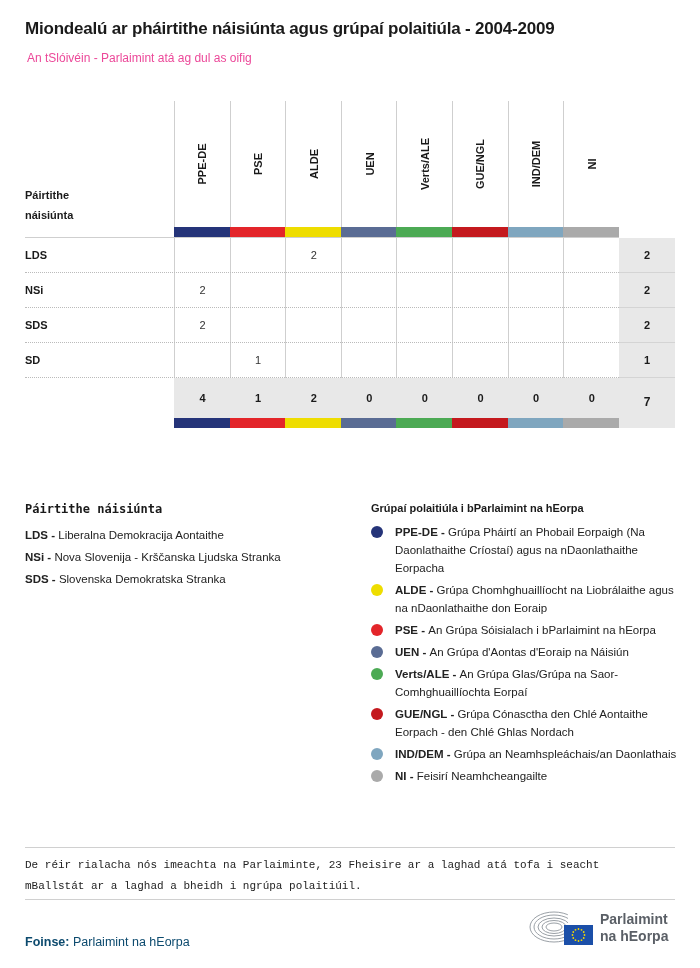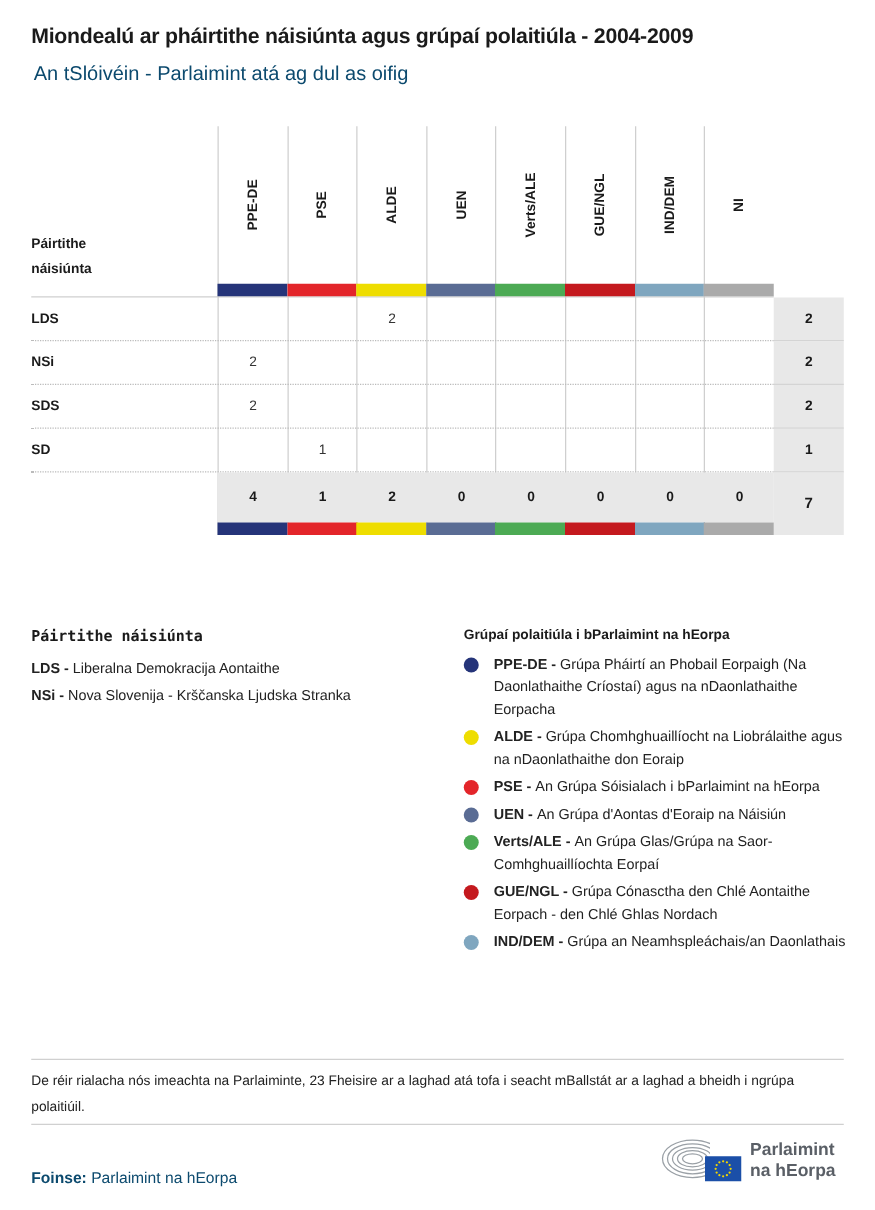--- a/index.html
+++ b/index.html
@@ -1,20 +1,20 @@
 <!DOCTYPE html>
 <html><head>
 <meta charset="utf-8">
 <style>
   * { box-sizing: border-box; margin: 0; padding: 0; }
   html, body { width: 700px; height: 968px; background: #ffffff; overflow: hidden; }
   body { font-family: "Liberation Sans", "DejaVu Sans", sans-serif; color: #1a1a1a; position: relative; }
 
   .title { position: absolute; left: 25px; top: 19px; font-size: 17px; font-weight: bold; letter-spacing: -0.2px; color: #1a1a1a; }
-  .subtitle { position: absolute; left: 27px; top: 51px; font-size: 16px; color: #0c4a6e; }
+  .subtitle { position: absolute; left: 27px; top: 51px; font-size: 12px; color: #ec4899; }
 
   
   .table { position: absolute; left: 25px; top: 101px; width: 650px; }
   .hdr { position: relative; height: 136px; }
   .hdr-label { position: absolute; left: 0; top: 84px; font-size: 11px; font-weight: bold; line-height: 20px; }
   .col-line { position: absolute; top: 0; width: 1px; background: #cfcfcf; }
   .col-head { position: absolute; width: 55px; height: 126px; display: flex; align-items: center; justify-content: center; }
   .col-head span { transform: rotate(-90deg); white-space: nowrap; font-size: 11px; font-weight: bold; display: inline-block; }
   .col-bar { position: absolute; height: 10px; }
   .tot-head { position: absolute; left: 594px; top: 0; width: 56px; height: 136px; background: #e8e8e8; }
@@ -40,21 +40,21 @@
   .leg-left .item { font-size: 11.5px; line-height: 22px; color: #222; }
   .leg-left .item b { font-weight: bold; }
 
   .leg-right { position: absolute; left: 371px; top: 502px; width: 310px; }
   .leg-right h3 { font-size: 11px; font-weight: bold; margin-bottom: 9px; }
   .g-item { position: relative; padding-left: 24px; font-size: 11.5px; line-height: 18px; color: #222; margin-bottom: 4px; }
   .g-item .dot { position: absolute; left: 0; top: 3px; width: 12px; height: 12px; border-radius: 50%; }
   .g-item b { font-weight: bold; }
 
   .divider { position: absolute; left: 25px; width: 650px; height: 1px; background: #d0d0d0; }
-  .note { position: absolute; left: 25px; top: 855px; width: 640px; font-size: 11px; line-height: 21px; color: #222; }
+  .note { position: absolute; left: 25px; top: 855px; width: 640px; font-size: 11px; line-height: 21px; color: #222; font-family: Liberation Mono, monospace; }
   .source { position: absolute; left: 25px; top: 935px; font-size: 12.5px; color: #0c4a6e; }
   .source b { font-weight: bold; }
 
   .logo { position: absolute; left: 528px; top: 909px; width: 150px; height: 40px; }
   .logo-text { position: absolute; left: 72px; top: 2px; font-size: 14px; font-weight: bold; color: #5a5f66; line-height: 17px; }
   .logo-flag { position: absolute; left: 36px; top: 16px; width: 29px; height: 20px; background: #1b4fa8; }
 </style>
 </head>
 <body>
 
@@ -180,33 +180,35 @@
       <div class="sum-cell" style="left: 539.2px;">0</div>
       <div class="sum-bar" style="left: 538.2px; width: 56px; background: rgb(170, 170, 170);"></div>
     </div>
 </div>
 
 <div class="leg-left">
   <h3>Páirtithe náisiúnta</h3>
   <div id="party-items">
       <div class="item"><b>LDS</b><b> - </b><span>Liberalna Demokracija Aontaithe</span></div>
       <div class="item"><b>NSi</b><b> - </b><span>Nova Slovenija - Krščanska Ljudska Stranka</span></div>
+      <div class="item"><b>SDS</b><b> - </b><span>Slovenska Demokratska Stranka</span></div>
     </div>
 </div>
 
 <div class="leg-right">
   <h3>Grúpaí polaitiúla i bParlaimint na hEorpa</h3>
   <div id="group-items">
       <div class="g-item"><span class="dot" style="background:#253479"></span><b>PPE-DE</b><b> - </b><span>Grúpa Pháirtí an Phobail Eorpaigh (Na Daonlathaithe Críostaí) agus na nDaonlathaithe Eorpacha</span></div>
       <div class="g-item"><span class="dot" style="background:#eedd00"></span><b>ALDE</b><b> - </b><span>Grúpa Chomhghuaillíocht na Liobrálaithe agus na nDaonlathaithe don Eoraip</span></div>
       <div class="g-item"><span class="dot" style="background:#e3252a"></span><b>PSE</b><b> - </b><span>An Grúpa Sóisialach i bParlaimint na hEorpa</span></div>
       <div class="g-item"><span class="dot" style="background:#5a6c94"></span><b>UEN</b><b> - </b><span>An Grúpa d'Aontas d'Eoraip na Náisiún</span></div>
       <div class="g-item"><span class="dot" style="background:#4caa54"></span><b>Verts/ALE</b><b> - </b><span>An Grúpa Glas/Grúpa na Saor-Comhghuaillíochta Eorpaí</span></div>
       <div class="g-item"><span class="dot" style="background:#c4191e"></span><b>GUE/NGL</b><b> - </b><span>Grúpa Cónasctha den Chlé Aontaithe Eorpach - den Chlé Ghlas Nordach</span></div>
       <div class="g-item"><span class="dot" style="background:#7fa6bf"></span><b>IND/DEM</b><b> - </b><span>Grúpa an Neamhspleáchais/an Daonlathais</span></div>
+      <div class="g-item"><span class="dot" style="background:#aaaaaa"></span><b>NI</b><b> - </b><span>Feisirí Neamhcheangailte</span></div>
     </div>
 </div>
 
 <div class="divider" style="top:847px;"></div>
 <div class="note">De réir rialacha nós imeachta na Parlaiminte, 23 Fheisire ar a laghad atá tofa i seacht mBallstát ar a laghad a bheidh i ngrúpa polaitiúil.</div>
 <div class="divider" style="top:899px;"></div>
 
 <div class="source"><b>Foinse:</b><span> Parlaimint na hEorpa</span></div>
 
 <div class="logo">

